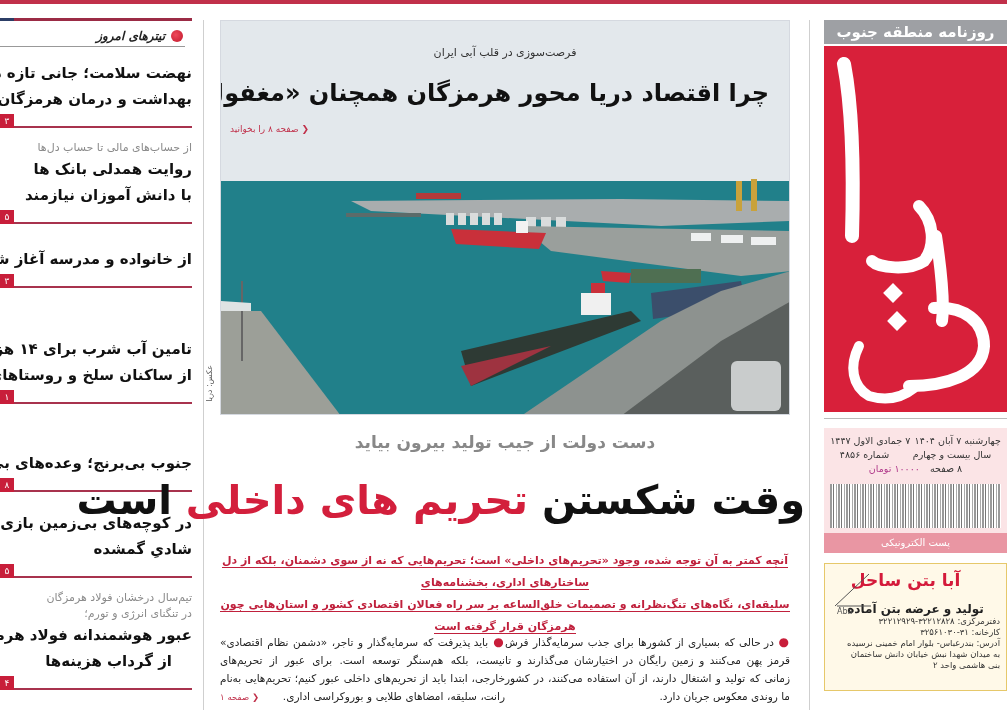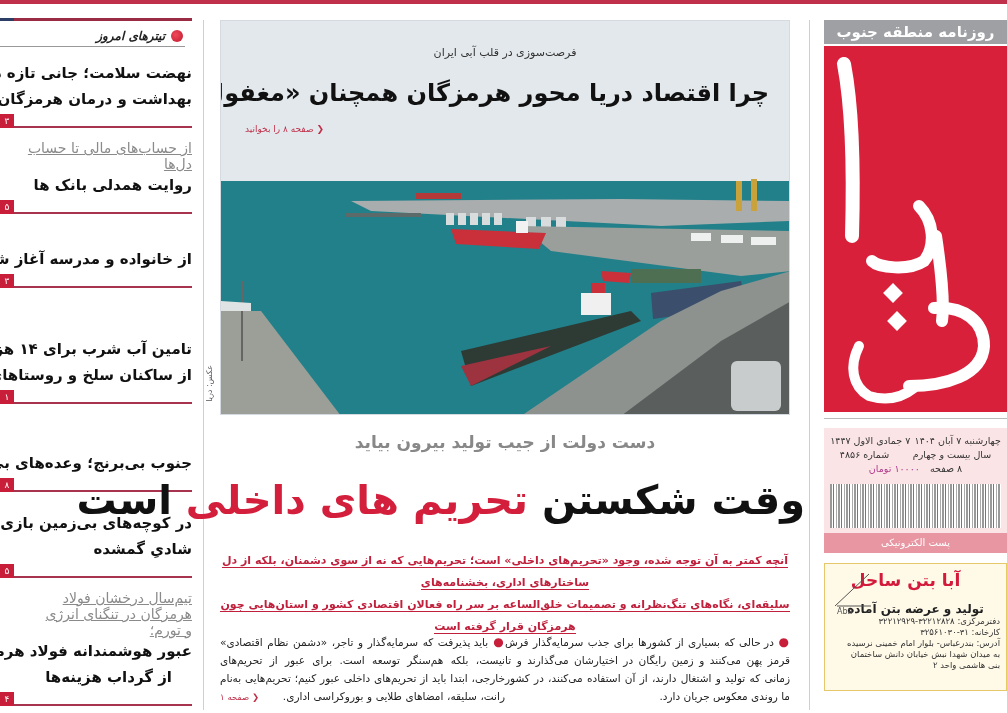--- a/index.html
+++ b/index.html
@@ -29,21 +29,21 @@
     border-bottom: 1px solid #999;
   }
   .section-label .dot {
     width: 12px; height: 12px; border-radius: 50%;
     background: radial-gradient(circle at 40% 40%, #ef4a5a, #c0182c);
   }
   .section-label .txt { font-size: 12px; font-weight: bold; font-style: italic; color: #222; }
   .item {
     position: absolute; right: 0; width: 192px; text-align: right;
   }
-  .item .kicker { font-size: 14px; color: #8a8a8a; line-height: 16px; text-decoration: underline; }
+  .item .kicker { font-size: 11px; color: #8a8a8a; line-height: 16px; }
   .item .title { font-size: 15px; font-weight: bold; color: #111; line-height: 26px; white-space: nowrap; }
   .item .foot {
     position: relative; height: 14px; margin-top: 2px;
   }
   .item .foot .badge {
     position: absolute; left: 0; top: 0; width: 14px; height: 14px;
     background: #c81e3a; color: #fff; font-size: 9px; text-align: center; line-height: 14px;
   }
   .item .foot .line {
     position: absolute; left: 14px; right: 0; bottom: 0; height: 2px; background: #a8334e;
@@ -63,21 +63,21 @@
   .photo svg { position: absolute; left: 0; top: 0; }
   .photo .kicker {
     position: absolute; left: 0; right: 0; top: 25px; text-align: center;
     font-size: 11px; color: #333;
   }
   .photo .headline {
     position: absolute; left: 20px; right: 20px; top: 58px; text-align: center;
     font-size: 24px; font-weight: bold; color: #111; white-space: nowrap;
   }
   .photo .readmore {
-    position: absolute; left: 24px; top: 103px; font-size: 9px; color: #c0304a; direction: rtl;
+    position: absolute; left: 9px; top: 103px; font-size: 9px; color: #c0304a; direction: rtl;
   }
   .photo-credit {
     position: absolute; left: 0; top: 350px; width: 14px; font-size: 8px; color: #555;
     writing-mode: vertical-rl; transform: rotate(180deg);
   }
   .sub-kicker {
     position: absolute; left: 0; right: 0; top: 417px; text-align: center;
     font-size: 17px; font-weight: bold; color: #888;
   }
   .main-headline {
@@ -156,20 +156,21 @@
     <div class="title">بهداشت و درمان هرمزگان</div>
     <div class="foot">
         <span class="badge">۳</span>
         <span class="line"></span>
       </div>
   </div>
 
   <div class="item" style="top:122px;">
     <div class="kicker">از حساب‌های مالی تا حساب دل‌ها</div>
     <div class="title">روایت همدلی بانک ها</div>
+    <div class="title">با دانش آموزان نیازمند</div>
     <div class="foot">
         <span class="badge">۵</span>
         <span class="line"></span>
       </div>
   </div>
 
   <div class="item" style="top:228px;">
     <div class="title">از خانواده و مدرسه آغاز شود</div>
     <div class="foot">
         <span class="badge">۳</span>

